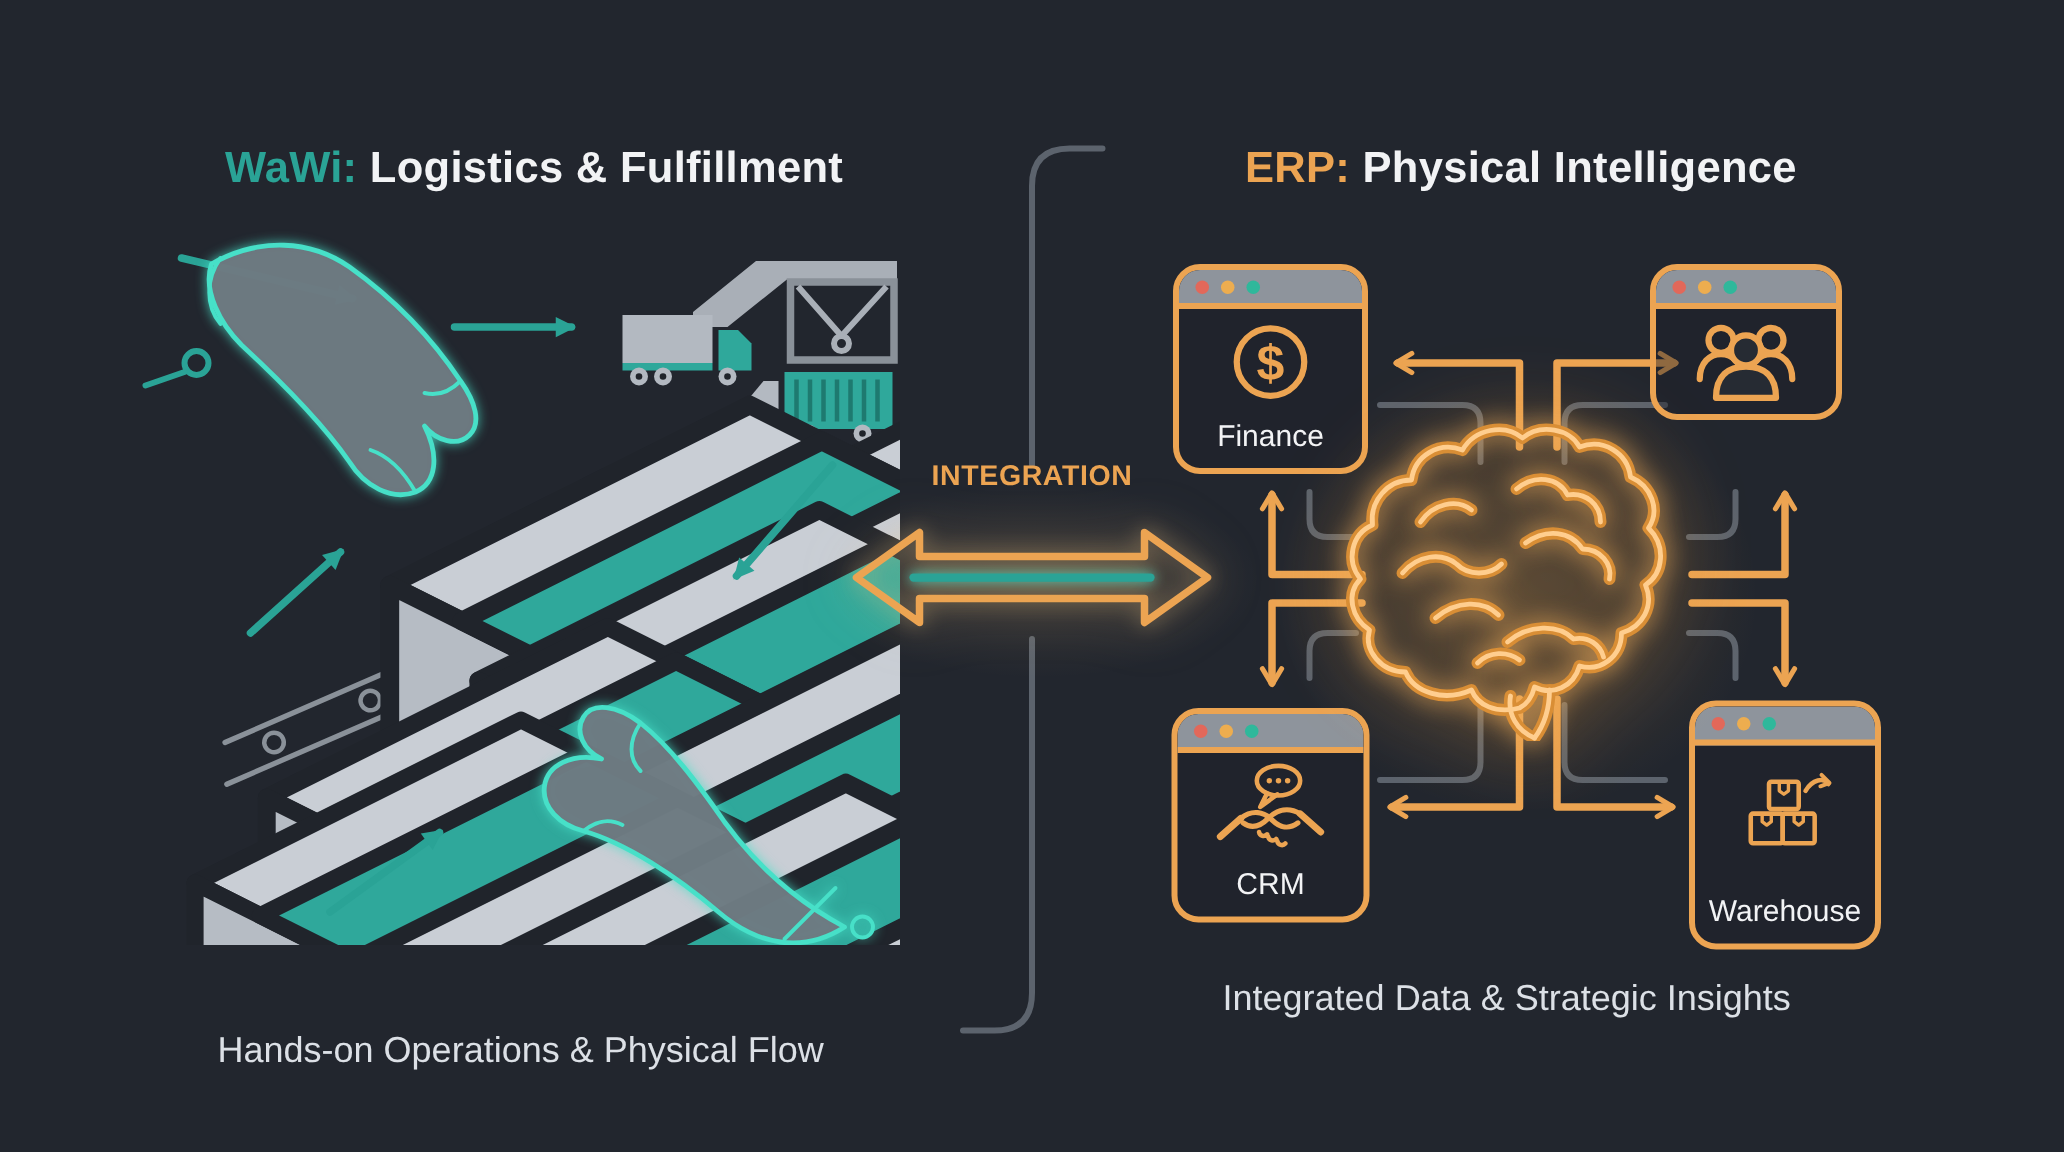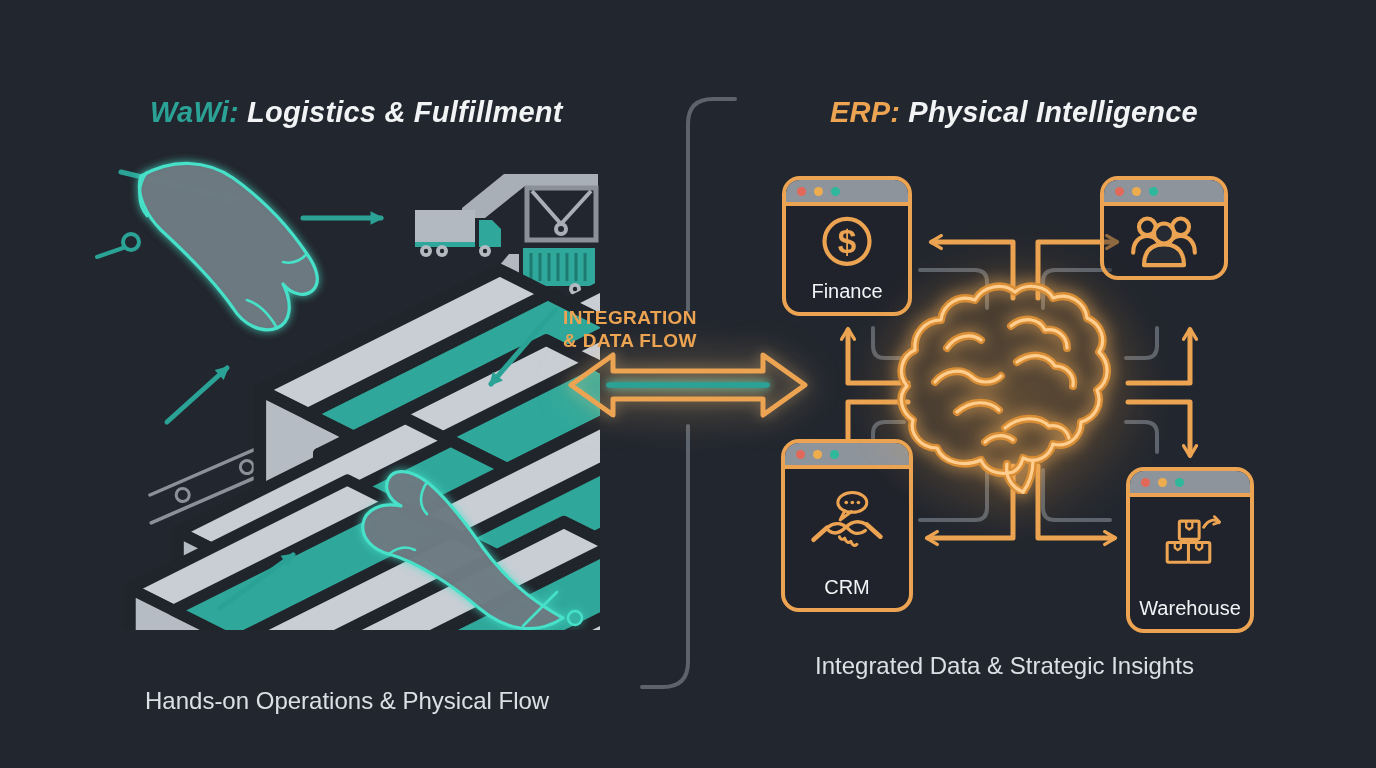--- a/index.html
+++ b/index.html
@@ -2,21 +2,21 @@
 <html style="--background: #22262E; --panel-text: #F2F3F5; --caption-text: #DCE0E6; --teal: #2AA396; --teal-neon: #47E0C8; --orange: #ECA452; --orange-deep: #D98E35; --orange-bright: #FFCE8F; --grey-line: #5C636D; --grey-light: #AEB4BC; --grey-lighter: #C9CED5; --grey-mid: #878E98; --outline-dark: #20242B; --dot-red: #E2685A; --dot-orange: #EDAD4F; --dot-teal: #2FB89B; --bar-grey: #8E949C;"><head>
 <meta charset="utf-8">
 <style>
   html,body{margin:0;padding:0;background:#14171c;}
   .stage{position:relative;width:1376px;height:768px;background:var(--background,#22262E);
          overflow:hidden;font-family:"Liberation Sans",sans-serif;}
   .stage svg{display:block;}
 
   
   .panel-title{position:absolute;font-size:29px;font-weight:700;color:var(--panel-text,#F2F3F5);
-               letter-spacing:.2px;white-space:nowrap;font-style:italic;}
+               letter-spacing:.2px;white-space:nowrap;}
   .title-left{left:150px;top:96px;}
   .title-right{left:830px;top:96px;}
   .prefix-teal{color:var(--teal,#2AA396);}
   .prefix-orange{color:var(--orange,#ECA452);}
   .caption{position:absolute;font-size:24px;font-weight:400;color:var(--caption-text,#DCE0E6);white-space:nowrap;}
   .caption-left{left:145px;top:652px;margin-top:35px;}
   .caption-right{left:815px;top:652px;}
 
   
   .abs{position:absolute;}
@@ -25,21 +25,21 @@
   .glow-brain{filter:drop-shadow(0 0 8px rgba(243,176,93,.85)) drop-shadow(0 0 26px rgba(235,150,50,.45));}
   .glow-arrow{filter:drop-shadow(0 0 7px rgba(246,201,130,.45)) drop-shadow(0 0 18px rgba(246,201,130,.25));}
   .glow-teal{filter:drop-shadow(0 0 4px rgba(71,224,200,.8));}
   .halo{position:absolute;pointer-events:none;}
   .halo-brain{left:852px;top:252px;width:320px;height:290px;
       background:radial-gradient(closest-side,rgba(240,175,85,.20),rgba(240,175,85,0));}
   .halo-arrow{left:545px;top:322px;width:295px;height:130px;
       background:radial-gradient(closest-side,rgba(245,195,120,.12),rgba(245,195,120,0));}
 
   
-  .center-label{position:absolute;left:563px;top:306px;width:250px;text-align:left;
+  .center-label{position:absolute;left:563px;top:306px;width:250px;text-align:center;
       font-size:19px;font-weight:700;line-height:23px;letter-spacing:.4px;color:var(--orange,#ECA452);}
 
   
   .module-card{position:absolute;border:4px solid var(--orange,#ECA452);border-radius:18px;
       background:rgba(30,34,42,.45);overflow:hidden;display:flex;flex-direction:column;box-sizing:border-box;}
   .card-bar{height:22px;flex:none;background:var(--bar-grey,#8E949C);
       border-bottom:4px solid var(--orange,#ECA452);display:flex;align-items:center;gap:8px;padding-left:11px;}
   .dot{width:9px;height:9px;border-radius:50%;flex:none;}
   .dot-r{background:var(--dot-red,#E2685A);}
   .dot-o{background:var(--dot-orange,#EDAD4F);}
@@ -188,21 +188,20 @@
 
   <svg class="abs" style="left:630px;top:90px" width="120" height="608" viewBox="0 0 120 608">
     <path d="M105,9 H83 Q58,9 58,34 V220" class="st-g" stroke-width="4"></path>
     <path d="M58,336 V572 Q58,597 33,597 H12" class="st-g" stroke-width="4"></path>
   </svg>
 
   <div class="halo halo-arrow"></div>
 
   <div class="center-label">
     <div>INTEGRATION</div>
-    <div>&amp; DATA FLOW</div>
   </div>
 
   <svg class="abs glow-arrow" style="left:563px;top:343px" width="250" height="84" viewBox="0 0 250 84">
     <polygon points="8,42 50,12 50,28 200,28 200,12 242,42 200,72 200,56 50,56 50,72" fill="#2A2D31" class="st-o" stroke-width="5"></polygon>
     <path d="M46,42 H204" class="st-t glow-teal" stroke-width="5.5"></path>
   </svg>
 
   <div class="panel-title title-right">
     <span class="prefix-orange">ERP:</span>
     <span>Physical Intelligence</span>
@@ -263,21 +262,21 @@
         <path d="M13,56 C13,43 21,36 30,36 C39,36 47,43 47,56" class="st-o" stroke-width="5"></path>
         <circle cx="70" cy="25" r="10" class="st-o" stroke-width="5"></circle>
         <path d="M53,56 C53,43 61,36 70,36 C79,36 87,43 87,56" class="st-o" stroke-width="5"></path>
         <circle cx="50" cy="33" r="12" fill="#262B33" class="st-o" stroke-width="5" style="fill:#262B33"></circle>
         <path d="M26,71 C26,53 36,46 50,46 C64,46 74,53 74,71 Z" style="fill:#262B33" class="st-o" stroke-width="5"></path>
       </svg>
     </div>
     <div class="card-label">HR</div>
   </div>
 
-  <div class="module-card" style="left:781px;top:439px;width:132px;height:173px">
+  <div class="module-card" style="left:781px;top:472px;width:132px;height:143px">
     <div class="card-bar">
       <span class="dot dot-r"></span>
       <span class="dot dot-o"></span>
       <span class="dot dot-t"></span>
     </div>
     <div class="card-icon">
       <svg viewBox="0 0 100 92">
         <ellipse cx="57" cy="19" rx="19" ry="13" class="st-o" stroke-width="4"></ellipse>
         <path d="M47,30 L41,42 L56,31" class="st-o" stroke-width="4"></path>
         <circle cx="49" cy="19" r="2.4" fill="var(--orange,#ECA452)"></circle>

